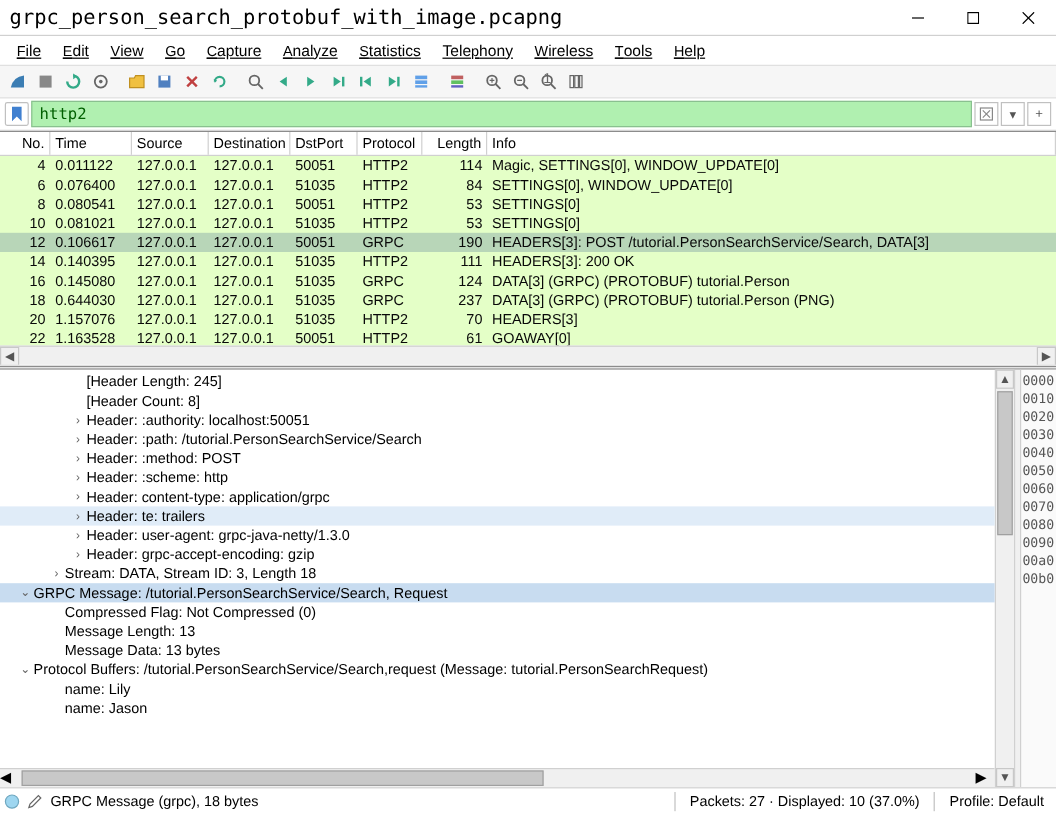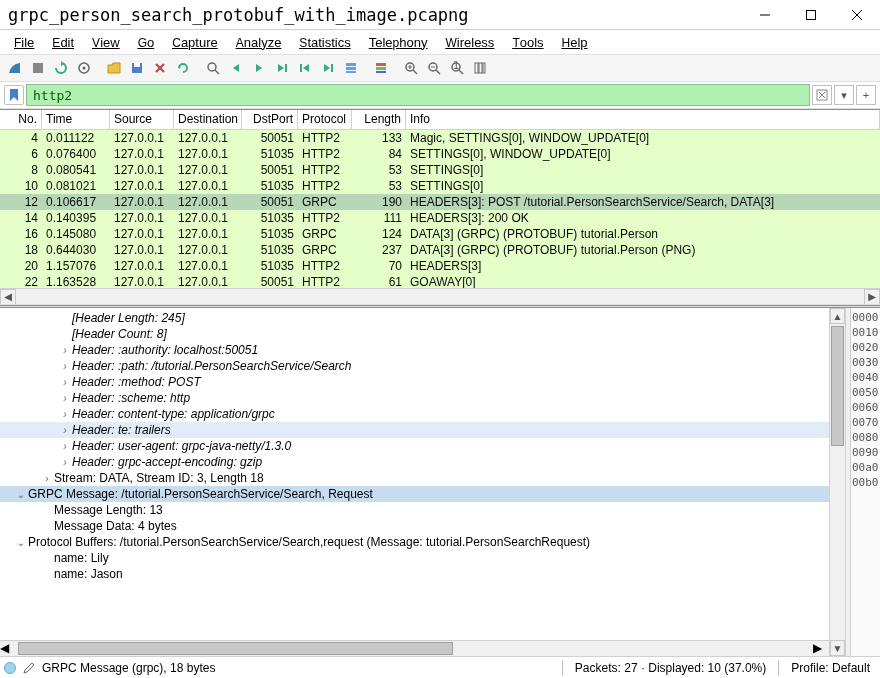--- a/index.html
+++ b/index.html
@@ -18,31 +18,31 @@
 .filterbar .bookmark { width:20px; height:20px; display:flex; align-items:center; justify-content:center; border:1px solid #c0c0c0; border-radius:2px; background:#fff; }
 .filterbar input { flex:1; height:22px; padding:2px 6px; background:#b0f0b0; border:1px solid #8ac090; font-family:Consolas,monospace; font-size:13px; color:#006000; }
 .filterbar .fbtn { width:20px; height:20px; display:flex; align-items:center; justify-content:center; border:1px solid #c0c0c0; background:#fff; font-size:11px; color:#555; }
 .packetlist { height:198px; display:flex; flex-direction:column; border:2px ridge #e0e0e0; border-left:none; border-right:none; overflow:hidden; }
 .plhead { display:flex; height:20px; background:#fff; border-bottom:1px solid #d0d0d0; font-family:Consolas,monospace; font-size:12px; }
 .plhead div { border-right:1px solid #d0d0d0; padding:2px 4px; overflow:hidden; white-space:nowrap; }
 .plbody { flex:1; overflow:hidden; background:#e4ffc7; }
 .plrow { display:flex; height:16px; font-family:Consolas,monospace; font-size:12px; color:#090909; }
 .plrow div { padding:1px 4px; overflow:hidden; white-space:nowrap; }
 .plrow.sel { background:#b8d6b8; }
-.c-no{width:42px;text-align:right;} .c-time{width:68px;} .c-src{width:64px;} .c-dst{width:68px;} .c-port{width:56px;text-align:right;} .c-proto{width:54px;} .c-len{width:54px;text-align:right;} .c-info{flex:1;}
+.c-no{width:42px;text-align:right;} .c-time{width:68px;} .c-src{width:64px;} .c-dst{width:68px;} .c-port{width:56px;text-align:left;} .c-proto{width:54px;} .c-len{width:54px;text-align:right;} .c-info{flex:1;}
 .hscroll { height:16px; background:#f0f0f0; display:flex; align-items:center; border-top:1px solid #d0d0d0; }
 .hscroll .arrow { width:16px; height:16px; display:flex; align-items:center; justify-content:center; background:#f0f0f0; border:1px solid #c8c8c8; font-size:10px; color:#555; }
 .hscroll .track { flex:1; }
 .detailpane { flex:1; display:flex; overflow:hidden; border-top:2px ridge #e0e0e0; }
 .tree { flex:1; overflow:hidden; font-family:Consolas,monospace; font-size:12px; padding:2px 0; position:relative; }
 .tree .line { padding:1px 0 1px 6px; white-space:nowrap; display:flex; align-items:center; min-height:16px; }
 .tree .line.sel1 { background:#e0ecf8; }
 .tree .line.sel2 { background:#c8dcf0; }
 .tree .exp { width:14px; display:inline-flex; justify-content:center; font-size:10px; color:#666; }
-.tree .ind1{padding-left:40px;} .tree .ind2{padding-left:58px;font-style:italic;} .tree .ind0{padding-left:14px;}
+.tree .ind1{padding-left:40px;} .tree .ind2{padding-left:58px;} .tree .ind0{padding-left:14px;}
 .vsb { width:16px; background:#f0f0f0; border-left:1px solid #d0d0d0; display:flex; flex-direction:column; }
 .vsb .arrow{ height:16px; display:flex; align-items:center; justify-content:center; background:#f0f0f0; border:1px solid #c8c8c8; font-size:10px; color:#555;}
 .vsb .track{ flex:1; position:relative;} .vsb .thumb{ position:absolute; left:1px; right:1px; top:2px; height:120px; background:#c8c8c8; border:1px solid #a0a0a0;}
 .bytes { width:30px; font-family:Consolas,monospace; font-size:11px; color:#555; padding:2px 1px; background:#fafafa; border-left:1px solid #d0d0d0; overflow:hidden; white-space:pre; line-height:15px; }
 .bhscroll{height:16px;background:#f0f0f0;border-top:1px solid #d0d0d0;display:flex;}
 .statusbar { height:22px; display:flex; align-items:center; border-top:1px solid #d0d0d0; padding:0 4px; gap:6px; font-family:Consolas,monospace; font-size:12px; }
 .statusbar .led{width:12px;height:12px;border-radius:6px;background:#9ed6f0;border:1px solid #70a8c0;}
 .statusbar .sicon{width:14px;height:14px;}
 .statusbar .stext{flex:1;}
 .statusbar .sep{width:1px;height:16px;background:#c0c0c0;}
@@ -244,21 +244,21 @@
     <div class="c-info">Info</div>
   </div>
   <div class="plbody" id="plbody">
       <div class="plrow">
         <div class="c-no">4</div>
         <div class="c-time">0.011122</div>
         <div class="c-src">127.0.0.1</div>
         <div class="c-dst">127.0.0.1</div>
         <div class="c-port">50051</div>
         <div class="c-proto">HTTP2</div>
-        <div class="c-len">133</div>
+        <div class="c-len">114</div>
         <div class="c-info">Magic, SETTINGS[0], WINDOW_UPDATE[0]</div>
       </div>
       <div class="plrow">
         <div class="c-no">6</div>
         <div class="c-time">0.076400</div>
         <div class="c-src">127.0.0.1</div>
         <div class="c-dst">127.0.0.1</div>
         <div class="c-port">51035</div>
         <div class="c-proto">HTTP2</div>
         <div class="c-len">84</div>
@@ -398,25 +398,29 @@
         <div class="line ind1">
           <span class="exp">›</span>
           <span>Stream: DATA, Stream ID: 3, Length 18</span>
         </div>
         <div class="line ind0 sel2">
           <span class="exp">⌄</span>
           <span>GRPC Message: /tutorial.PersonSearchService/Search, Request</span>
         </div>
         <div class="line ind1">
           <span class="exp"></span>
+          <span>Compressed Flag: Not Compressed (0)</span>
+        </div>
+        <div class="line ind1">
+          <span class="exp"></span>
           <span>Message Length: 13</span>
         </div>
         <div class="line ind1">
           <span class="exp"></span>
-          <span>Message Data: 4 bytes</span>
+          <span>Message Data: 13 bytes</span>
         </div>
         <div class="line ind0">
           <span class="exp">⌄</span>
           <span>Protocol Buffers: /tutorial.PersonSearchService/Search,request (Message: tutorial.PersonSearchRequest)</span>
         </div>
         <div class="line ind1">
           <span class="exp"></span>
           <span>name: Lily</span>
         </div>
         <div class="line ind1">

